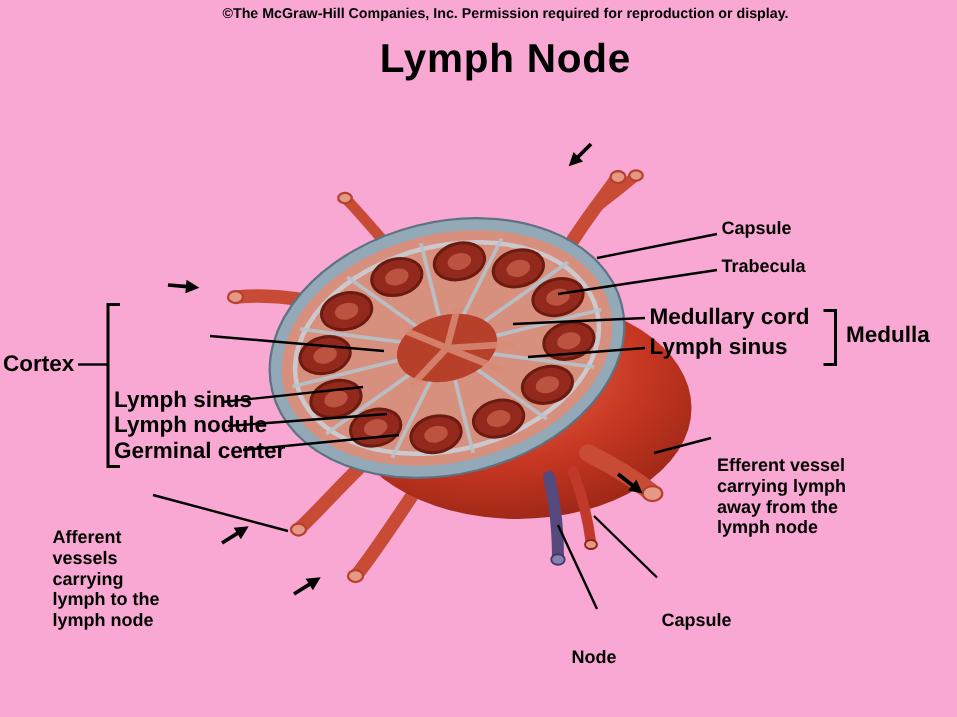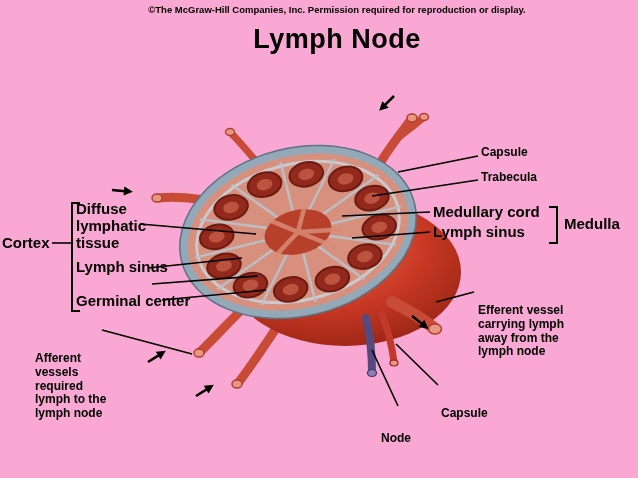--- a/index.html
+++ b/index.html
@@ -195,29 +195,27 @@
   <div class="copyright">©The McGraw-Hill Companies, Inc. Permission required for reproduction or display.</div>
   <div class="title">Lymph Node</div>
 
   <div class="label sz17" style="left:481px;top:146px;">Capsule</div>
   <div class="label sz15" style="left:433px;top:204px;">Medullary cord</div>
   <div class="label sz17" style="left:481px;top:171px;">Trabecula</div>
   <div class="label sz15" style="left:433px;top:224px;">Lymph sinus</div>
   <div class="label sz15" style="left:564px;top:216px;">Medulla</div>
 
   <div class="label sz15" style="left:2px;top:235px;">Cortex</div>
-  <div class="label sz15" style="left:76px;top:201px;">Diffuse
-lymphatic
-tissue</div>
   <div class="label sz15" style="left:76px;top:259px;">Lymph sinus</div>
+  <div class="label sz15" style="left:76px;top:276px;">Lymph nodule</div>
   <div class="label sz15" style="left:76px;top:293px;">Germinal center</div>
 
   <div class="label sz16" style="left:35px;top:320px;">Afferent
 vessels
-required
+carrying
 lymph to the
 lymph node</div>
   <div class="label sz16" style="left:478px;top:272px;">Efferent vessel
 carrying lymph
 away from the
 lymph node</div>
   <div class="label sz16" style="left:441px;top:375px;">Capsule</div>
   <div class="label sz16" style="left:381px;top:400px;">Node</div>
 
 </div>

